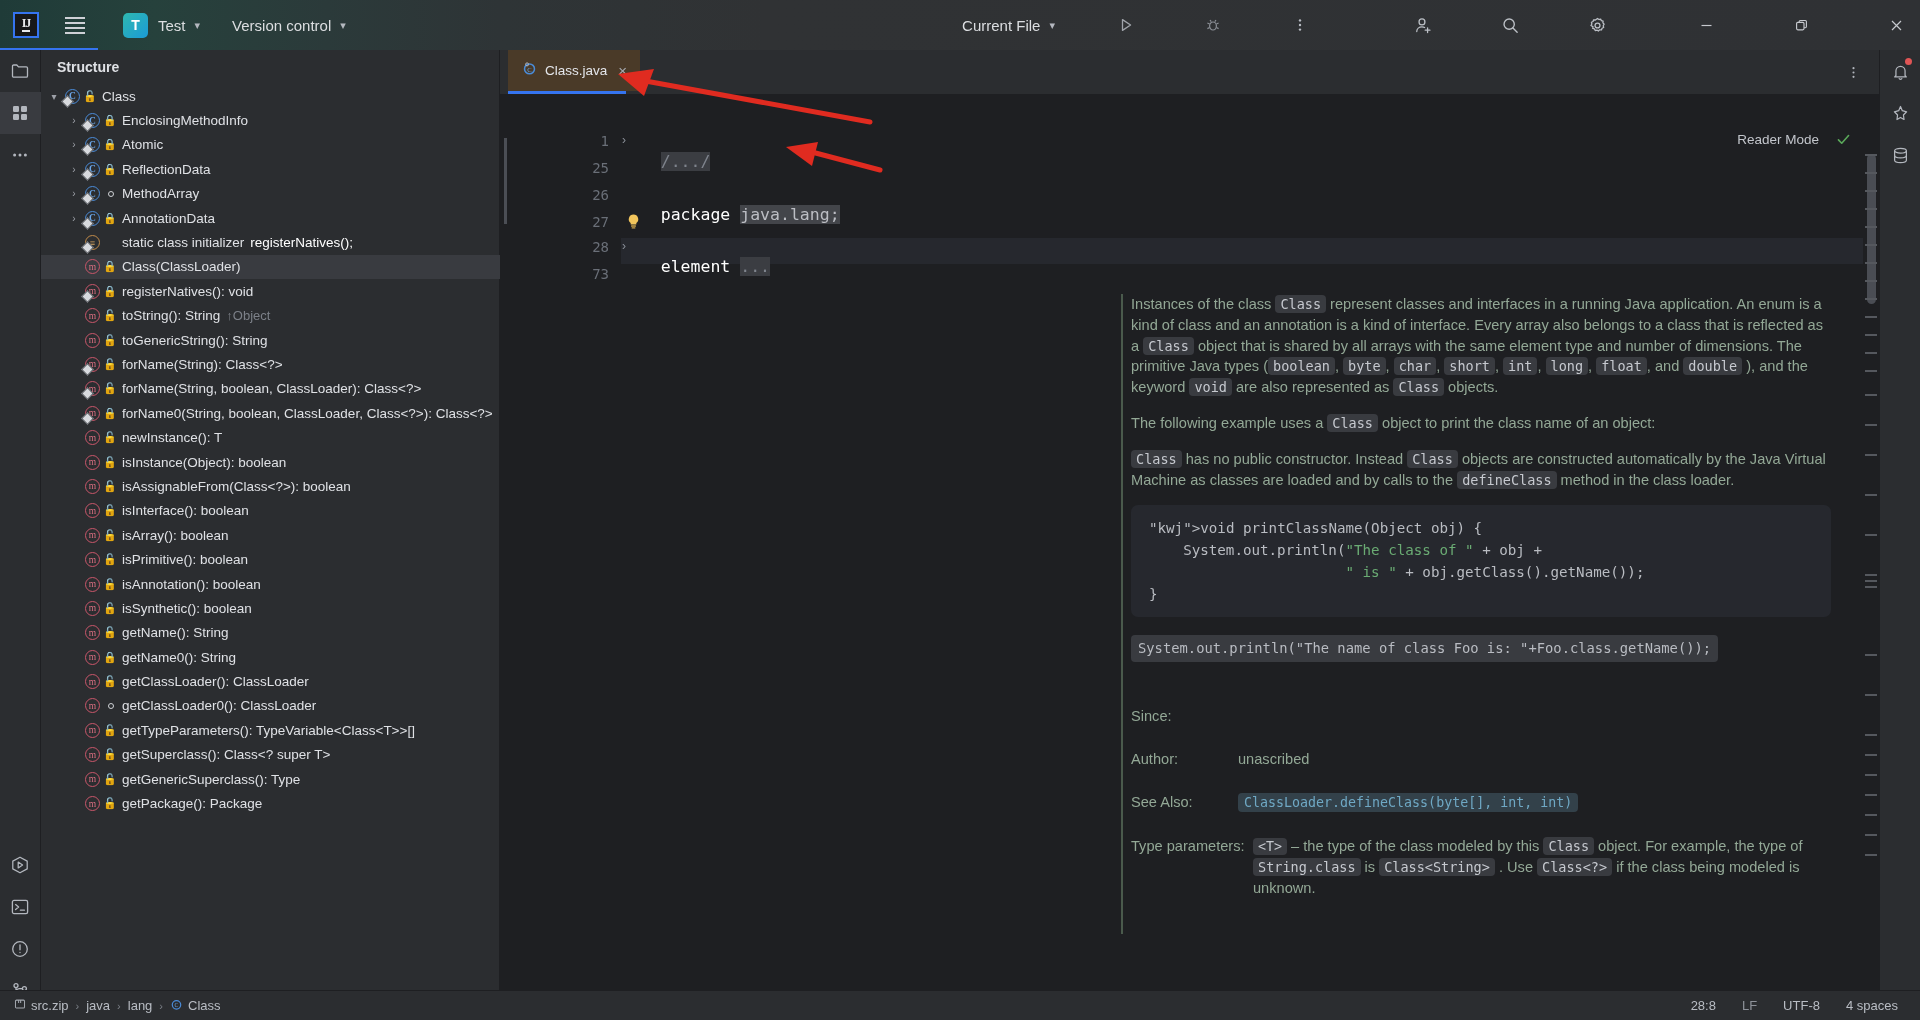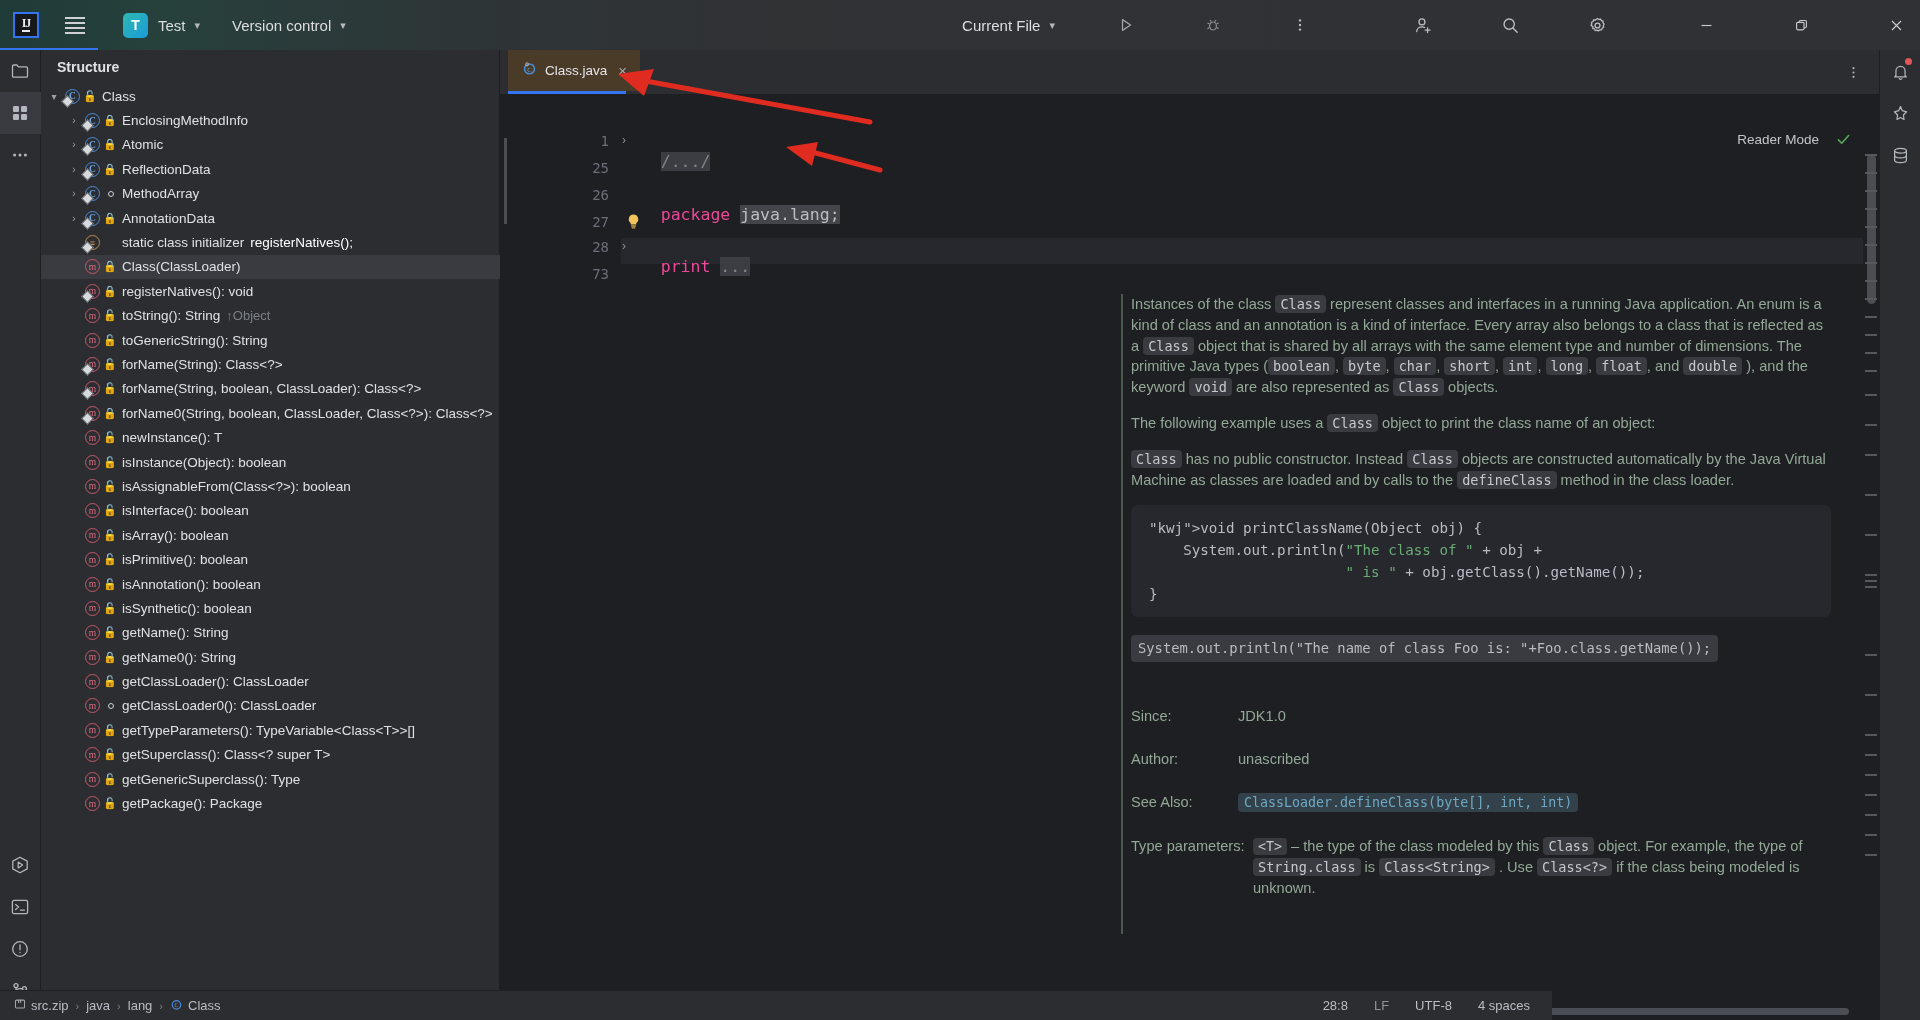--- a/index.html
+++ b/index.html
@@ -113,21 +113,21 @@
 
   
   #gutter { position:absolute; left:0; top:44px; width:121px; height:926px; background:#1e1f22; }
   .gline { position:absolute; right:12px; font-size:14px; color:#6a6f78;
     font-family:"DejaVu Sans Mono", monospace; text-align:right; }
   .gfold { position:absolute; right:-17px; font-size:11px; color:#8a8f98; }
   #gutter-bar { position:absolute; left:4px; top:44px; width:3px; height:86px; background:#4b4e55; }
 
   
   .codeline { position:absolute; left:121px; font-family:"DejaVu Sans Mono", monospace; font-size:16.5px; white-space:pre; }
-  .kw  { color:#ec4899; }
+  .kw  { color:#ffffff; }
   .hl  { background:#43454a; color:#bcbec4; }
   .dots{ background:#3b3d42; color:#7f848d; }
   .plain { color:#bcbec4; }
   #line28row { position:absolute; left:121px; top:188px; width:1258px; height:26px; background:#26282e; }
 
   
   #readermode { position:absolute; right:60px; top:82px; font-size:13.5px; color:#c3c6cc; }
   #readercheck { position:absolute; right:28px; top:82px; color:#5aa85a; font-size:15px;}
 
   
@@ -166,21 +166,21 @@
   
   #markers { position:absolute; right:0; top:44px; width:16px; height:926px; background:#1e1f22; }
   #markers .mk { position:absolute; right:2px; width:12px; height:2px; background:#55585e; }
   #scrollthumb { position:absolute; right:3px; top:60px; width:9px; height:150px; background:#4a4d54; border-radius:5px; }
 
   
   #hscroll { position:absolute; left:621px; bottom:5px; width:728px; height:7px; background:#4a4d54; border-radius:4px;}
 
   
   #status {
-    position:absolute; left:0; bottom:0; width:1552px; height:30px;
+    position:absolute; left:0; bottom:0; width:1920px; height:30px;
     background:#2b2d30; border-top:1px solid #1e1f22;
     display:flex; align-items:center; font-size:13px; color:#b9bdc4;
   }
   #crumbs { display:flex; align-items:center; padding-left:14px; gap:7px; }
   #crumbs .sep { color:#7c8088; font-size:11px; }
   #crumbs .cr { display:flex; align-items:center; gap:5px; }
   #status-right { margin-left:auto; display:flex; align-items:center; gap:26px; padding-right:22px; }
   .st-dim { color:#8d9199; }
 
   
@@ -755,21 +755,21 @@
     <span class="kw">package</span><span class="plain"> </span><span class="hl">java.lang;</span>
   </div>
   <div style="position:absolute; left:125px; top:163px">
     <svg width="17" height="17" viewBox="0 0 18 18">
         <path d="M9 1.6a5 5 0 0 0-3 9v1.6h6V10.6a5 5 0 0 0-3-9z" fill="#f2c55c"></path>
         <rect x="6.4" y="13" width="5.2" height="1.5" rx=".6" fill="#c9a14a"></rect>
         <rect x="7" y="15.1" width="4" height="1.4" rx=".6" fill="#c9a14a"></rect>
       </svg>
   </div>
   <div class="codeline" style="top:188px">
-    <span class="kw">print</span><span class="plain"> </span><span class="dots">...</span>
+    <span class="kw">element</span><span class="plain"> </span><span class="dots">...</span>
   </div>
 
   <div id="readermode">Reader Mode</div>
   <div id="readercheck">
     <svg width="15" height="15" viewBox="0 0 16 16" fill="none" stroke="#5aa85a" stroke-width="1.7" stroke-linecap="round" stroke-linejoin="round">
         <path d="M2.6 8.4 6.1 12 13.4 3.8"></path>
       </svg>
   </div>
 
   <div id="javadoc">
@@ -816,21 +816,20 @@
                        <span class="strj">" is "</span> + obj.getClass().getName());
 }</div>
 
 
       <div class="inlinecode">System.out.println("The name of class Foo is: "+Foo.class.getName());</div>
 
       <div style="height:6px"></div>
 
       <div class="jd-tagrow">
         <span class="jd-tagname">Since:</span>
-        <span class="jd-tagval">JDK1.0</span>
       </div>
       <div class="jd-tagrow">
         <span class="jd-tagname">Author:</span>
         <span class="jd-tagval">unascribed</span>
       </div>
       <div class="jd-tagrow">
         <span class="jd-tagname">See Also:</span>
         <span class="jd-tagval"><span class="jd-link">ClassLoader.defineClass(byte[], int, int)</span></span>
       </div>
       <div class="jd-tagrow">

